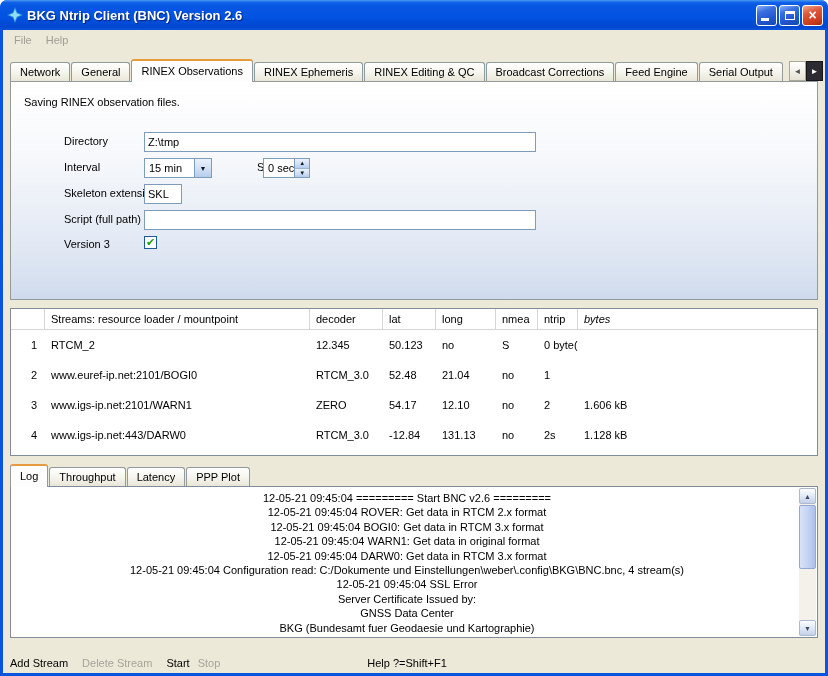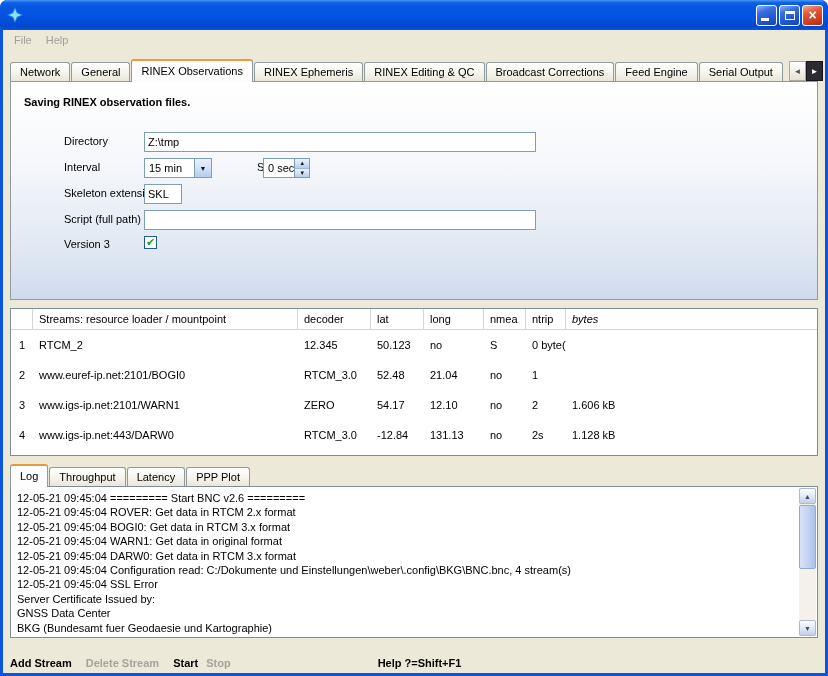--- a/index.html
+++ b/index.html
@@ -39,75 +39,76 @@
   .tab.active { height:23px; line-height:21px; margin-bottom:0; background:#fdfdfd;
     border-top:2px solid #e79b3c; z-index:4; position:relative; }
   .tab-scrollers { margin-left:auto; display:flex; margin-bottom:1px; }
   .tscroll { width:17px; height:20px; display:flex; align-items:center; justify-content:center; font-size:8px; }
   .tscroll.left { background:linear-gradient(180deg,#fff,#e6e3d5); border:1px solid #aca899; color:#555; }
   .tscroll.right { background:#2b2b31; border:1px solid #15151a; color:#fff; }
 
   
   .pane { position:absolute; top:51px; left:7px; width:808px; height:219px; border:1px solid #919b9c; z-index:2;
     background:linear-gradient(180deg,#ffffff 0%,#f6f8fb 35%,#e2e9f4 75%,#cfdbed 100%); }
-  .desc { position:absolute; left:13px; top:14px;font-weight:bold; }
+  .desc { position:absolute; left:13px; top:14px; }
   .flabel { position:absolute; left:13px; white-space:nowrap;padding-left:40px; }
   .xp-input { position:absolute; height:20px; border:1px solid #7f9db9; background:#fff;
     font:11px "Liberation Sans","DejaVu Sans",sans-serif; padding:0 3px; color:#000; }
   .combo,.spin { position:absolute; height:20px; border:1px solid #7f9db9; background:#fff; display:flex; align-items:stretch; }
   .combo .val,.spin .val { flex:1; display:flex; align-items:center; padding-left:4px; white-space:nowrap; }
   .combo-btn { width:17px; border-left:1px solid #7f9db9; display:flex; align-items:center; justify-content:center;
     background:linear-gradient(180deg,#eaf2fd 0%,#d3e2f6 50%,#b4cded 100%); font-size:7px; color:#10181f; }
   .spin-btns { width:15px; border-left:1px solid #7f9db9; display:flex; flex-direction:column; }
   .spin-btn { flex:1; display:flex; align-items:center; justify-content:center; font-size:6px; color:#10181f;
     background:linear-gradient(180deg,#eaf2fd 0%,#d3e2f6 50%,#b4cded 100%); }
   .spin-btn + .spin-btn { border-top:1px solid #9db8d4; }
   .checkbox { position:absolute; width:13px; height:13px; border:1px solid #1d5a99; background:#fff;
     display:flex; align-items:center; justify-content:center; }
   .checkbox .mark { color:#1b9e1b; font-size:11px; line-height:11px; font-weight:bold; }
 
   
   .streams { position:absolute; top:278px; left:7px; width:808px; height:148px; background:#fff; border:1px solid #808c99; overflow:hidden; }
-  .thead,.trow { display:grid; grid-template-columns:22px 265px 73px 53px 60px 42px 40px 1fr; }
+  .thead,.trow { display:grid; grid-template-columns:22px 265px 73px 53px 60px 42px 40px 1fr;padding-left:12px; }
   .thead { height:21px; line-height:20px; border-bottom:1px solid #d6d6d6; background:#fff; }
   .th { padding-left:6px; border-right:1px solid #d6d6d6; white-space:nowrap; overflow:hidden; }
   .th.last { border-right:none;font-style:italic; }
   .corner { border-right:1px solid #d6d6d6; }
   .trow { height:30px; align-items:center; }
   .td { padding-left:6px; white-space:nowrap; overflow:hidden; }
   .td.gutter { padding-left:0; text-align:center; color:#000; }
 
   
   .logbox { position:absolute; top:456px; left:7px; width:808px; height:152px; background:#fff; border:1px solid #808c99; z-index:1; }
-  .loglines { position:absolute; top:4px; left:6px; right:20px; bottom:2px; overflow:hidden; line-height:14.4px; white-space:nowrap; }
+  .loglines { position:absolute; top:4px; left:6px; right:20px; bottom:2px; overflow:hidden; line-height:14.4px; white-space:nowrap;text-align:center; }
   .vscroll { position:absolute; top:1px; right:1px; bottom:1px; width:17px; background:#f3f1ea; }
   .sbtn { position:absolute; left:0; width:17px; height:16px; display:flex; align-items:center; justify-content:center;
     background:linear-gradient(180deg,#fefefe 0%,#d9e2f4 65%,#c3d0e9 100%); border:1px solid #aeb9d0; border-radius:2px;
     color:#3a4a6b; font-size:7px; }
   .sbtn.up { top:0; } .sbtn.down { bottom:0; }
   .sthumb { position:absolute; left:0; top:17px; width:17px; height:64px; border:1px solid #93a7d4; border-radius:2px;
     background:linear-gradient(90deg,#d8e2f8 0%,#c6d4f2 50%,#acc0ea 100%); }
 
   
-  .footer { position:absolute; left:7px; top:624px; height:18px; display:flex; align-items:center; white-space:nowrap;font-weight:bold; }
+  .footer { position:absolute; left:7px; top:624px; height:18px; display:flex; align-items:center; white-space:nowrap; }
   .fbtn { margin-right:14px; }
   .fbtn.tight { margin-right:8px; }
   .fbtn.disabled { color:#a6a39a;text-align:center; }
   .help-label { margin-left:133px; }
 </style>
 </head>
 <body>
 
 <div class="window">
 
   <div class="titlebar">
     <svg class="app-icon" viewBox="0 0 16 16">
       <polygon points="8,0 10.4,5.6 16,8 10.4,10.4 8,16 5.6,10.4 0,8 5.6,5.6" fill="#2f8fd8"></polygon>
       <polygon points="8,2 9.7,6.3 14,8 9.7,9.7 8,14 6.3,9.7 2,8 6.3,6.3" fill="#8fe0f2"></polygon>
     </svg>
+    <span class="wtitle">BKG Ntrip Client (BNC) Version 2.6</span>
     <div class="wbtns">
       <div class="wbtn minb">
           <span class="min-glyph"></span>
         </div>
       <div class="wbtn maxb">
           <span class="max-glyph"></span>
         </div>
       <div class="wbtn closeb">
           <span>×</span>
         </div>

